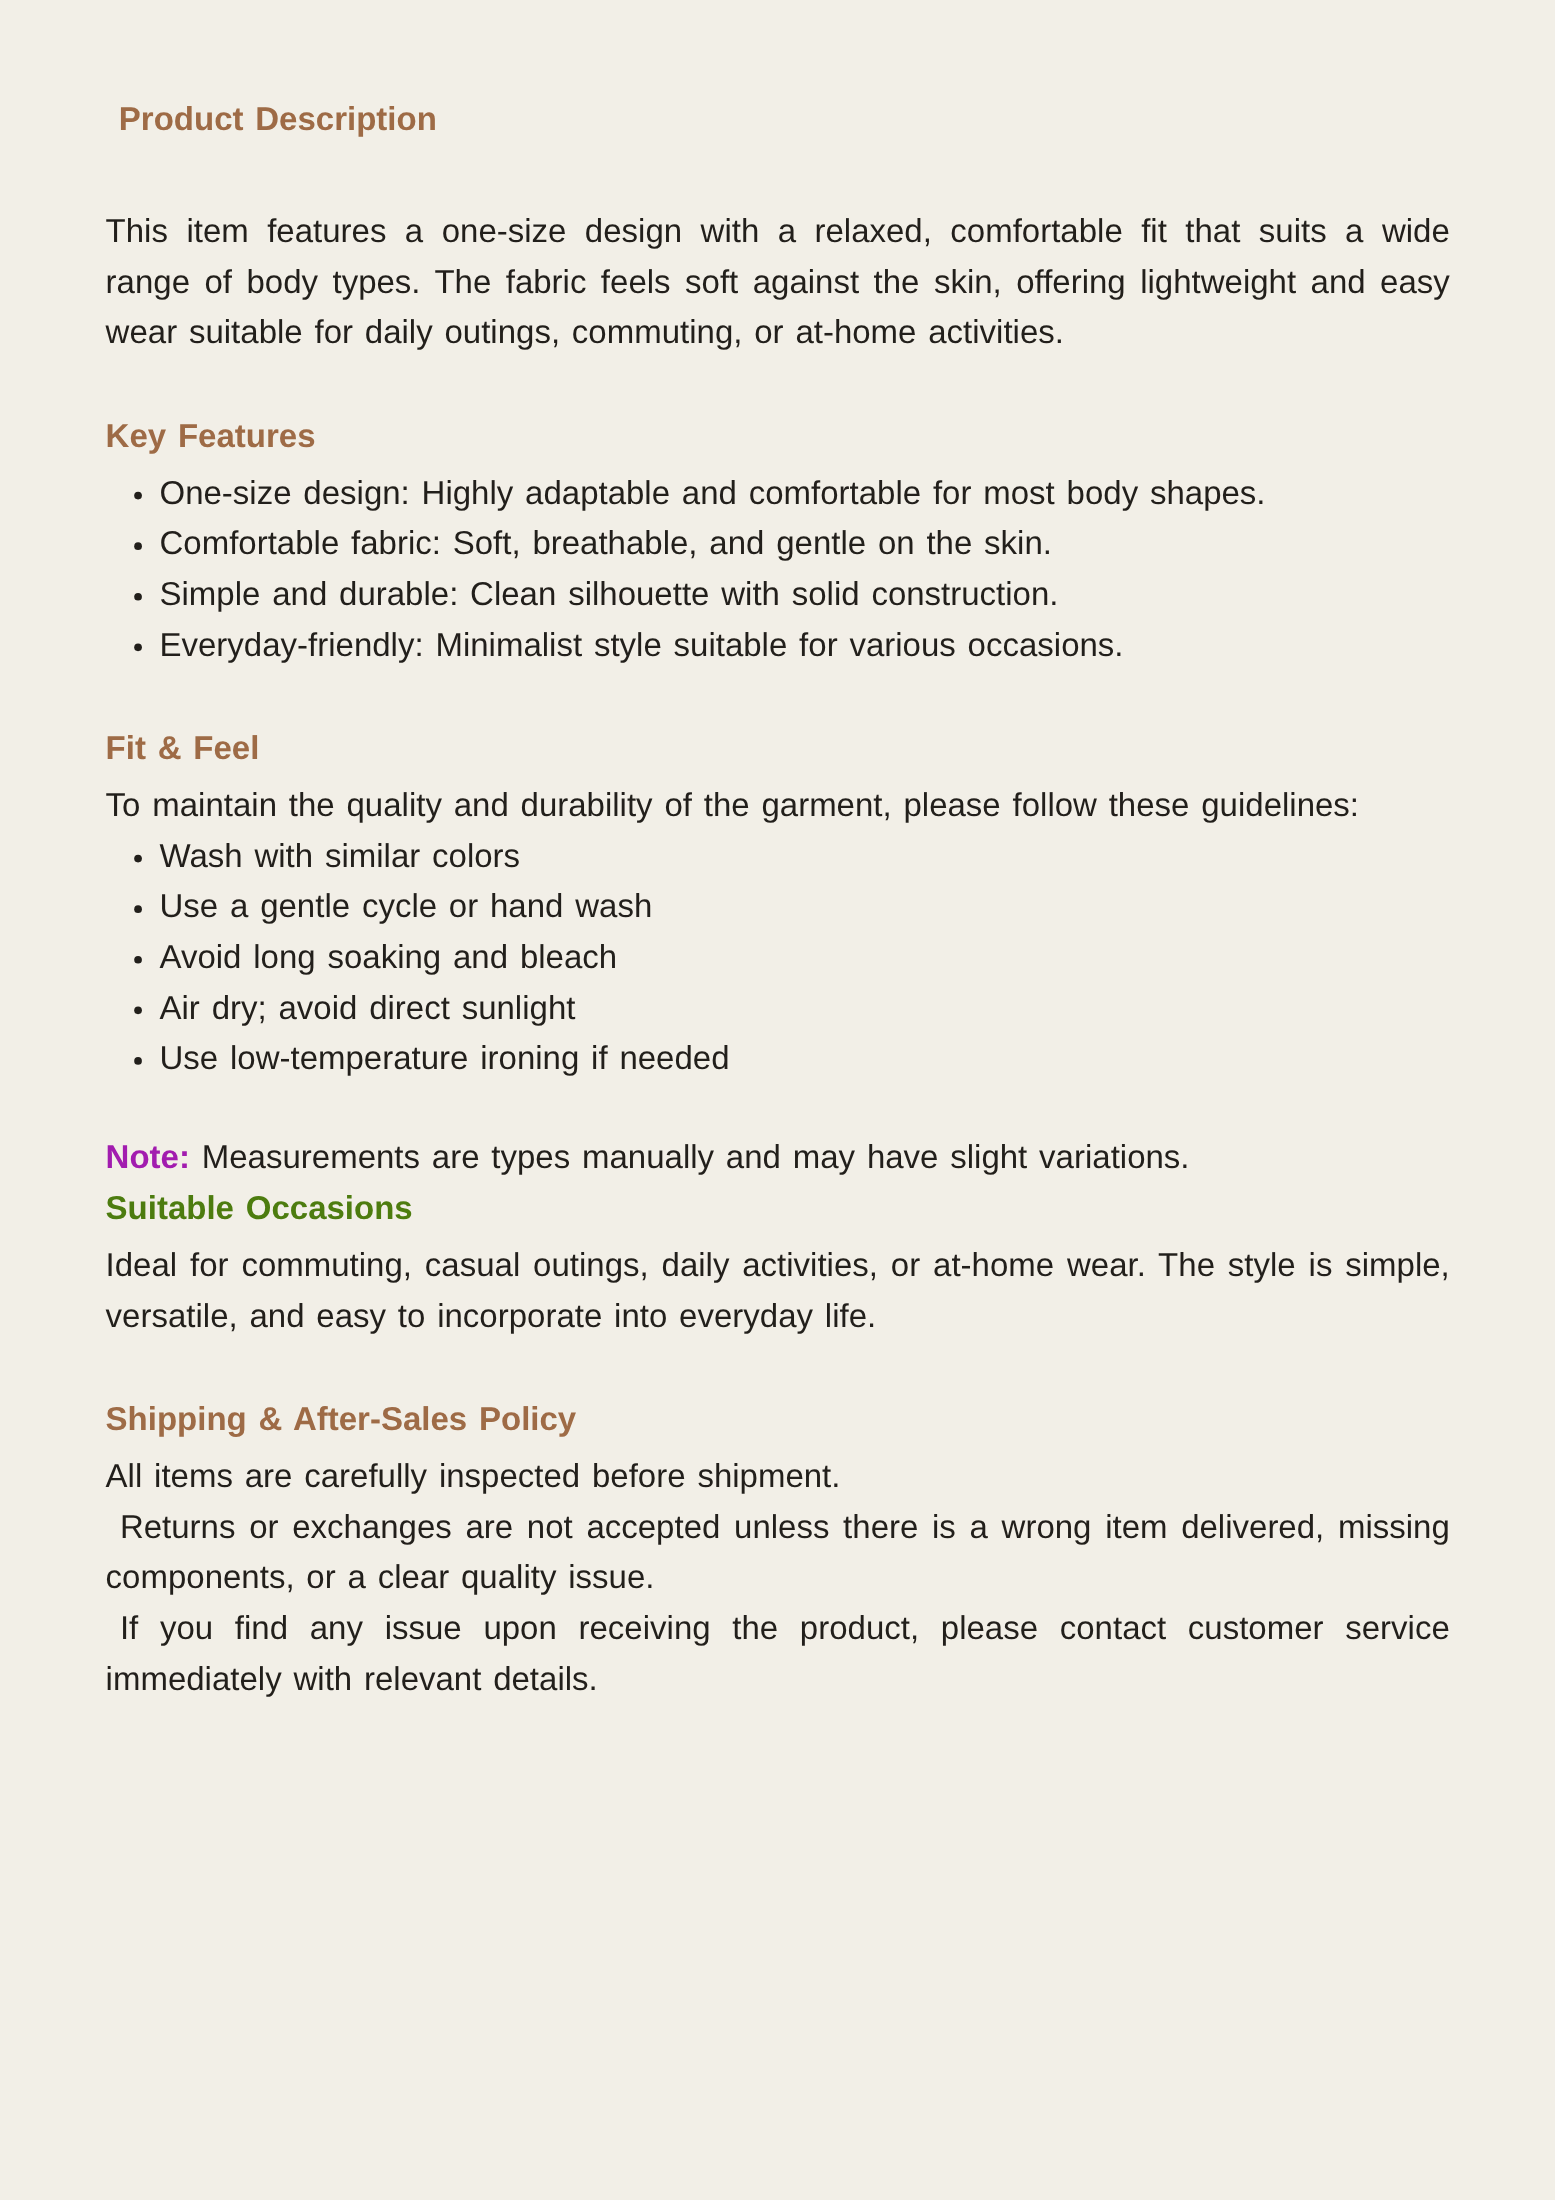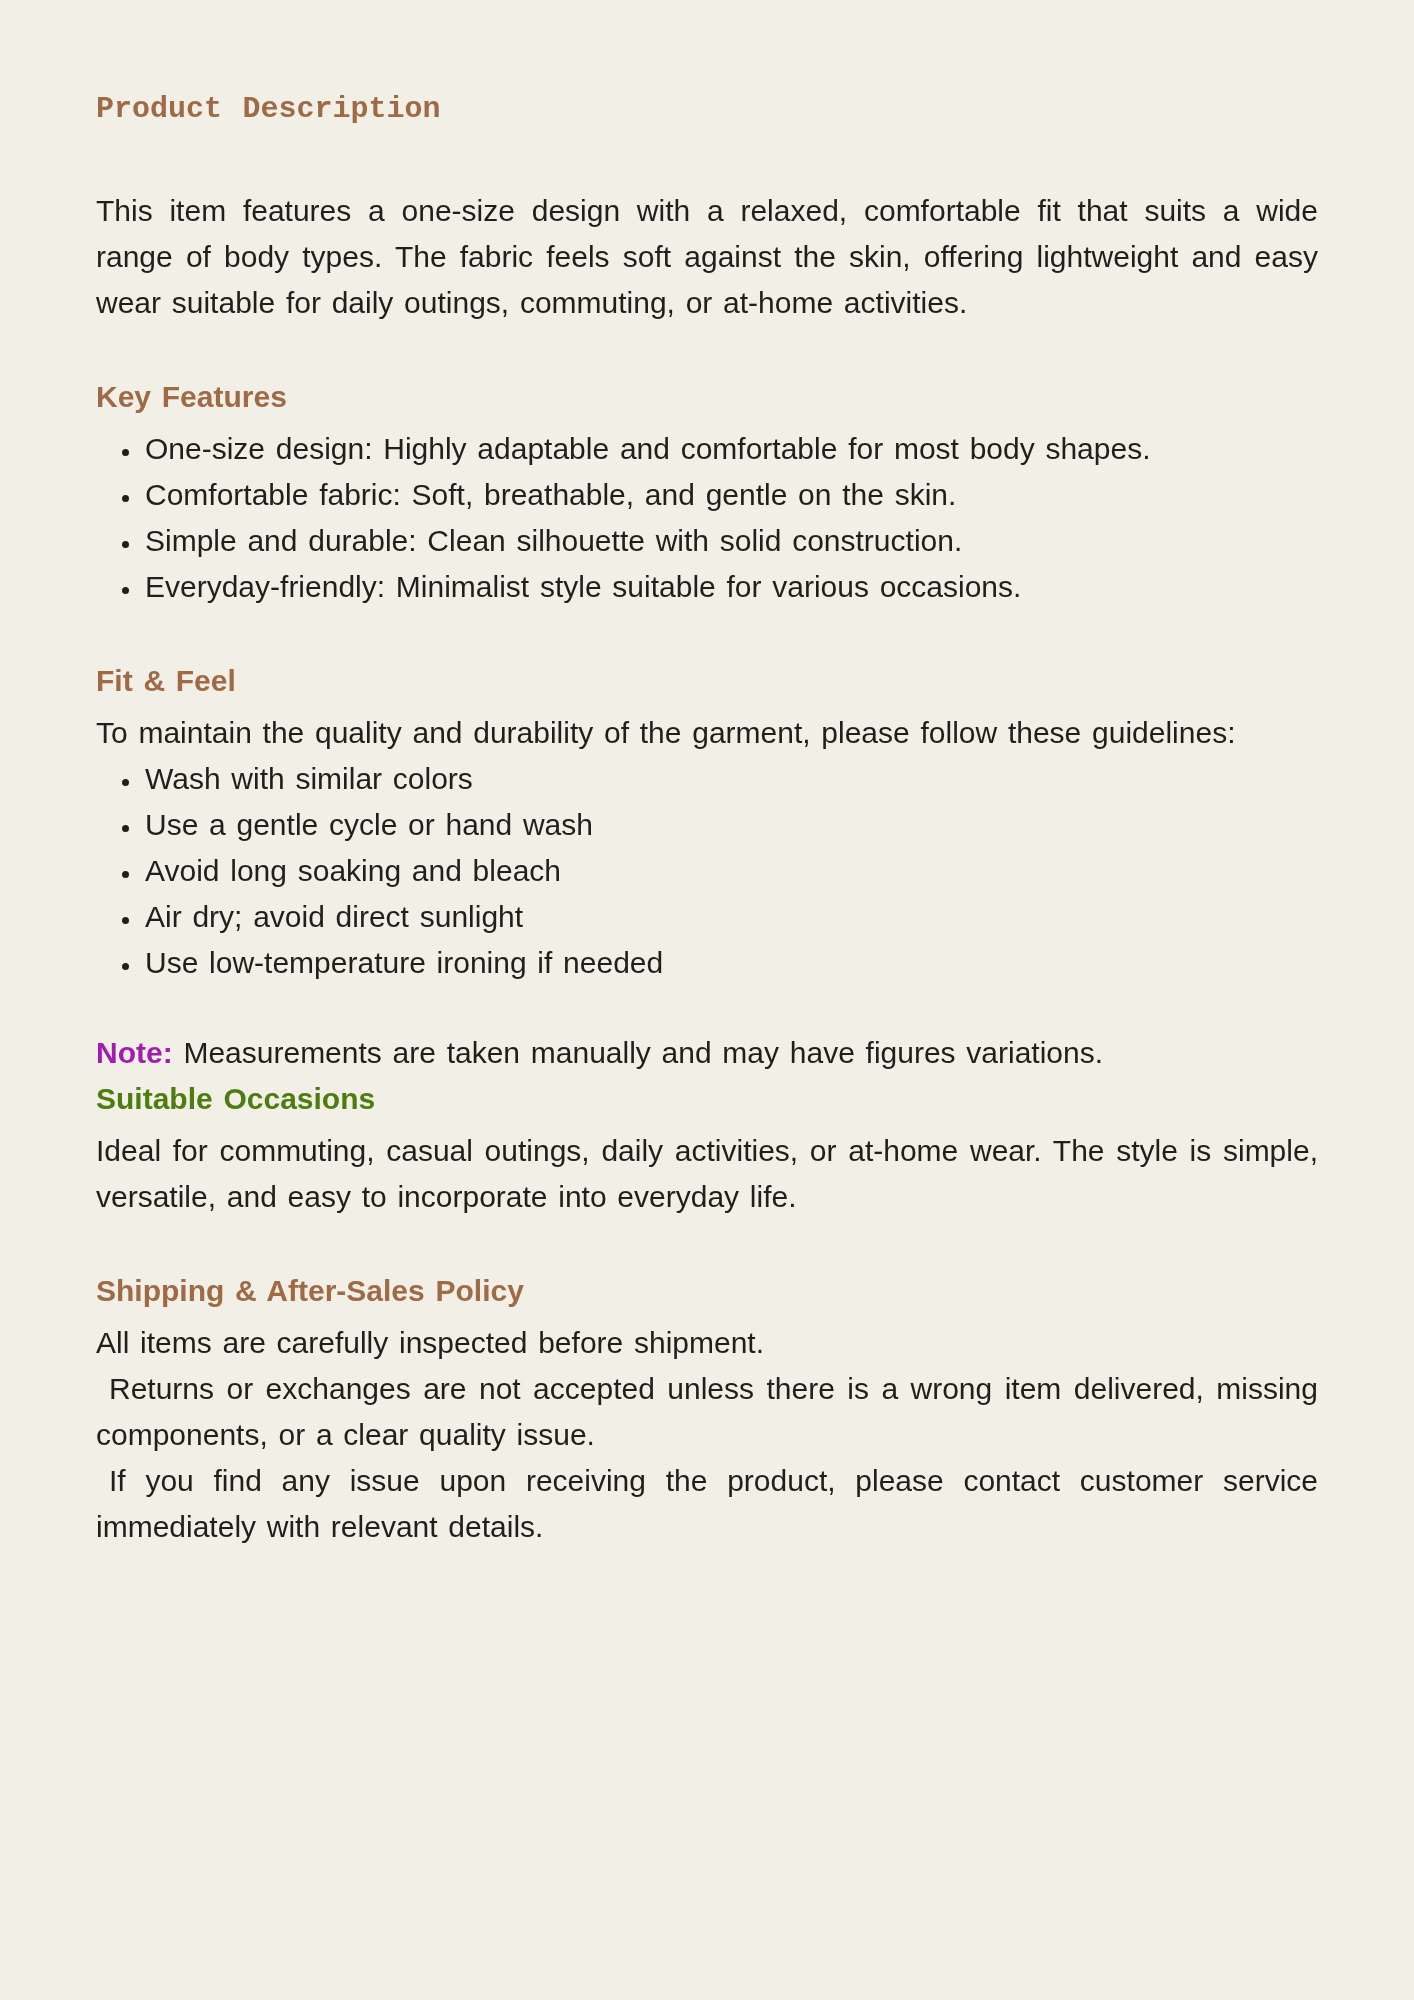--- a/index.html
+++ b/index.html
@@ -23,22 +23,21 @@
     width: 1222px;
   }
   h2 {
     font-size: 30px;
     line-height: 46px;
     font-weight: 700;
     color: #9E6B46;
     margin: 48px 0 6px 0;
   }
   h2.first {
-    margin: 0 0 56px 0;
-    font-family: Liberation Mono, monospace;
+    margin: 0 0 56px 12px;
   }
   h2.tight {
     margin-top: 0;
   }
   p {
     margin: 0;
     text-align: justify;
   }
   p.left {
     text-align: left;
@@ -91,21 +90,21 @@
   <ul>
     <li class="left">Wash with similar colors</li>
     <li class="left">Use a gentle cycle or hand wash</li>
     <li class="left">Avoid long soaking and bleach</li>
     <li class="left">Air dry; avoid direct sunlight</li>
     <li class="left">Use low-temperature ironing if needed</li>
   </ul>
 
   <p class="left" style="margin-top:44px">
     <span class="note-label" style="color: #a21caf; text-align: right;">Note:</span>
-    <span>Measurements are taken manually and may have figures variations.</span>
+    <span>Measurements are types manually and may have slight variations.</span>
   </p>
 
   <h2 class="tight" style="color: #4d7c0f;">Suitable Occasions</h2>
 
   <p>Ideal for commuting, casual outings, daily activities, or at-home wear. The style is simple, versatile, and easy to incorporate into everyday life.</p>
 
   <h2 style="color: rgb(158, 107, 70);">Shipping &amp; After-Sales Policy</h2>
 
   <p class="left">All items are carefully inspected before shipment.</p>
 

